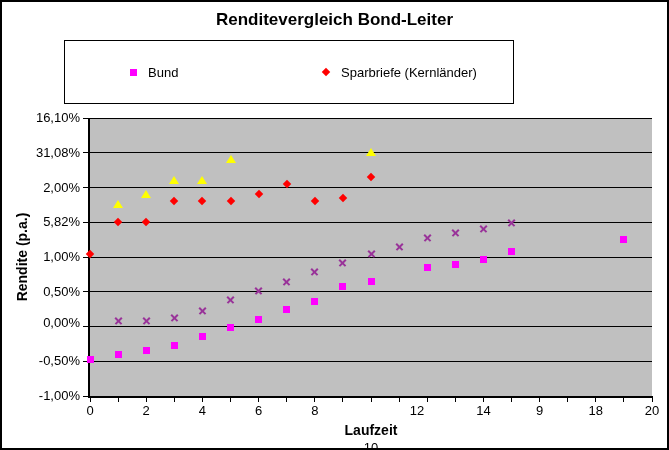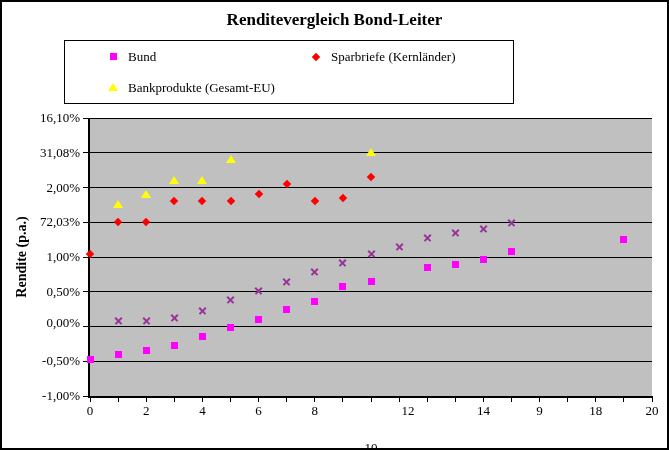--- a/index.html
+++ b/index.html
@@ -1,20 +1,20 @@
 <!DOCTYPE html>
 <html><head>
 <meta charset="utf-8">
 <style>
   html,body{margin:0;padding:0;background:#fff;}
   body{font-family:"Liberation Sans", sans-serif;}
-  .chart{position:relative;width:669px;height:450px;box-sizing:border-box;border:2px solid #000;background:#fff;overflow:hidden;font-family:Liberation Serif, serif;}
+  .chart{position:relative;width:669px;height:450px;box-sizing:border-box;border:2px solid #000;background:#fff;overflow:hidden;}
   .chart-title{position:absolute;top:8px;left:0;width:100%;text-align:center;font-weight:bold;font-size:17px;color:#000;}
   .legend{position:absolute;left:62px;top:38px;width:450px;height:64px;border:1px solid #000;background:#fff;
-          display:grid;grid-template-columns:1fr 1fr;align-items:center;padding-left:42px;box-sizing:border-box;}
+          display:grid;grid-template-columns:1fr 1fr;align-items:center;padding-left:62px;box-sizing:border-box;}
   .legend-item{display:flex;align-items:center;gap:9px;font-size:13px;color:#000;white-space:nowrap;}
   .legend-swatch{position:relative;width:12px;height:12px;flex:0 0 12px;}
   .plot-bg{position:absolute;background:#c0c0c0;}
   .axis-line{position:absolute;background:#000;}
   .gridline{position:absolute;height:1px;background:#000;}
   .tick{position:absolute;background:#000;}
   .y-tick-label{position:absolute;font-size:13px;color:#000;text-align:right;height:16px;line-height:16px;}
   .x-tick-label{position:absolute;font-size:13px;color:#000;text-align:center;width:40px;}
   .x-axis-title{position:absolute;font-weight:bold;font-size:14px;color:#000;text-align:center;}
   .y-axis-title{position:absolute;font-weight:bold;font-size:14px;color:#000;white-space:nowrap;
@@ -38,41 +38,36 @@
           <div class="m-square" style="background: rgb(255, 0, 255); left: 2.5px; top: 2.5px;"></div>
         </span>
         <span>Bund</span>
       </div>
       <div class="legend-item">
         <span class="legend-swatch">
           <div class="m-diamond" style="background: rgb(255, 0, 0); left: 3px; top: 3px;"></div>
         </span>
         <span>Sparbriefe (Kernländer)</span>
       </div>
-      <div class="legend-item">
-        <span class="legend-swatch">
-          <div class="m-triangle" style="border-bottom: 8px solid rgb(255, 255, 0); left: 1px; top: 1.5px;"></div>
-        </span>
-        <span>Bankprodukte (Gesamt-EU)</span>
-      </div>
     </div>
+  <div class="x-axis-title" id="xtitle" style="left: 88px; width: 562px; top: 420px;">Laufzeit</div>
   <div class="y-axis-title" id="ytitle" style="left: 20px; top: 255px;">Rendite (p.a.)</div>
 <div class="plot-bg" style="left: 88px; top: 116px; width: 562px; height: 278px; background: rgb(192, 192, 192);"></div>
     <div class="gridline" style="left: 88px; width: 562px; top: 115.5px;"></div>
     <div class="tick" style="left: 81px; width: 6px; height: 1px; top: 115.5px;"></div>
     <div class="y-tick-label" style="left: 16px; width: 62px; top: 108px;">16,10%</div>
     <div class="gridline" style="left: 88px; width: 562px; top: 150.25px;"></div>
     <div class="tick" style="left: 81px; width: 6px; height: 1px; top: 150.25px;"></div>
     <div class="y-tick-label" style="left: 16px; width: 62px; top: 142.75px;">31,08%</div>
     <div class="gridline" style="left: 88px; width: 562px; top: 185px;"></div>
     <div class="tick" style="left: 81px; width: 6px; height: 1px; top: 185px;"></div>
     <div class="y-tick-label" style="left: 16px; width: 62px; top: 177.5px;">2,00%</div>
     <div class="gridline" style="left: 88px; width: 562px; top: 219.75px;"></div>
     <div class="tick" style="left: 81px; width: 6px; height: 1px; top: 219.75px;"></div>
-    <div class="y-tick-label" style="left: 16px; width: 62px; top: 212.25px;">72,03%</div>
+    <div class="y-tick-label" style="left: 16px; width: 62px; top: 212.25px;">5,82%</div>
     <div class="gridline" style="left: 88px; width: 562px; top: 254.5px;"></div>
     <div class="tick" style="left: 81px; width: 6px; height: 1px; top: 254.5px;"></div>
     <div class="y-tick-label" style="left: 16px; width: 62px; top: 247px;">1,00%</div>
     <div class="gridline" style="left: 88px; width: 562px; top: 289.25px;"></div>
     <div class="tick" style="left: 81px; width: 6px; height: 1px; top: 289.25px;"></div>
     <div class="y-tick-label" style="left: 16px; width: 62px; top: 281.75px;">0,50%</div>
     <div class="gridline" style="left: 88px; width: 562px; top: 324px;"></div>
     <div class="tick" style="left: 81px; width: 6px; height: 1px; top: 324px;"></div>
     <div class="y-tick-label" style="left: 16px; width: 62px; top: 313px;">0,00%</div>
     <div class="gridline" style="left: 88px; width: 562px; top: 358.75px;"></div>
@@ -102,21 +97,21 @@
     <div class="tick" style="left: 565.2px; top: 396px; width: 1px; height: 4px;"></div>
     <div class="tick" style="left: 593.3px; top: 396px; width: 1px; height: 4px;"></div>
     <div class="tick" style="left: 621.4px; top: 396px; width: 1px; height: 4px;"></div>
     <div class="tick" style="left: 649.5px; top: 396px; width: 1px; height: 4px;"></div>
     <div class="x-tick-label" style="left: 68px; top: 401px;">0</div>
     <div class="x-tick-label" style="left: 124.2px; top: 401px;">2</div>
     <div class="x-tick-label" style="left: 180.4px; top: 401px;">4</div>
     <div class="x-tick-label" style="left: 236.6px; top: 401px;">6</div>
     <div class="x-tick-label" style="left: 292.8px; top: 401px;">8</div>
     <div class="x-tick-label" style="left: 349px; top: 401px; margin-top: 37px;">10</div>
-    <div class="x-tick-label" style="left: 386px; top: 401px;">12</div>
+    <div class="x-tick-label" style="left: 395px; top: 401px;">12</div>
     <div class="x-tick-label" style="left: 461.4px; top: 401px;">14</div>
     <div class="x-tick-label" style="left: 517.6px; top: 401px;">9</div>
     <div class="x-tick-label" style="left: 573.8px; top: 401px;">18</div>
     <div class="x-tick-label" style="left: 630px; top: 401px;">20</div>
     <div class="m-square" style="background: rgb(255, 0, 255); left: 84.5px; top: 353.665px;"></div>
     <div class="m-square" style="background: rgb(255, 0, 255); left: 112.6px; top: 349.495px;"></div>
     <div class="m-square" style="background: rgb(255, 0, 255); left: 140.7px; top: 345.325px;"></div>
     <div class="m-square" style="background: rgb(255, 0, 255); left: 168.8px; top: 339.765px;"></div>
     <div class="m-square" style="background: rgb(255, 0, 255); left: 196.9px; top: 331.425px;"></div>
     <div class="m-square" style="background: rgb(255, 0, 255); left: 225px; top: 322.39px;"></div>

